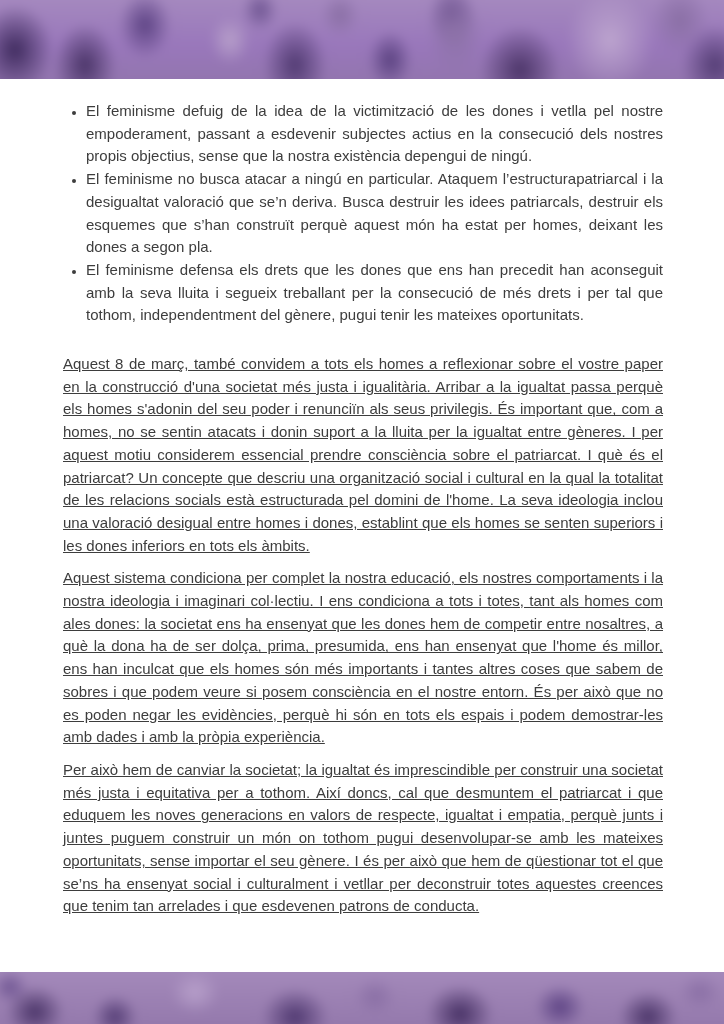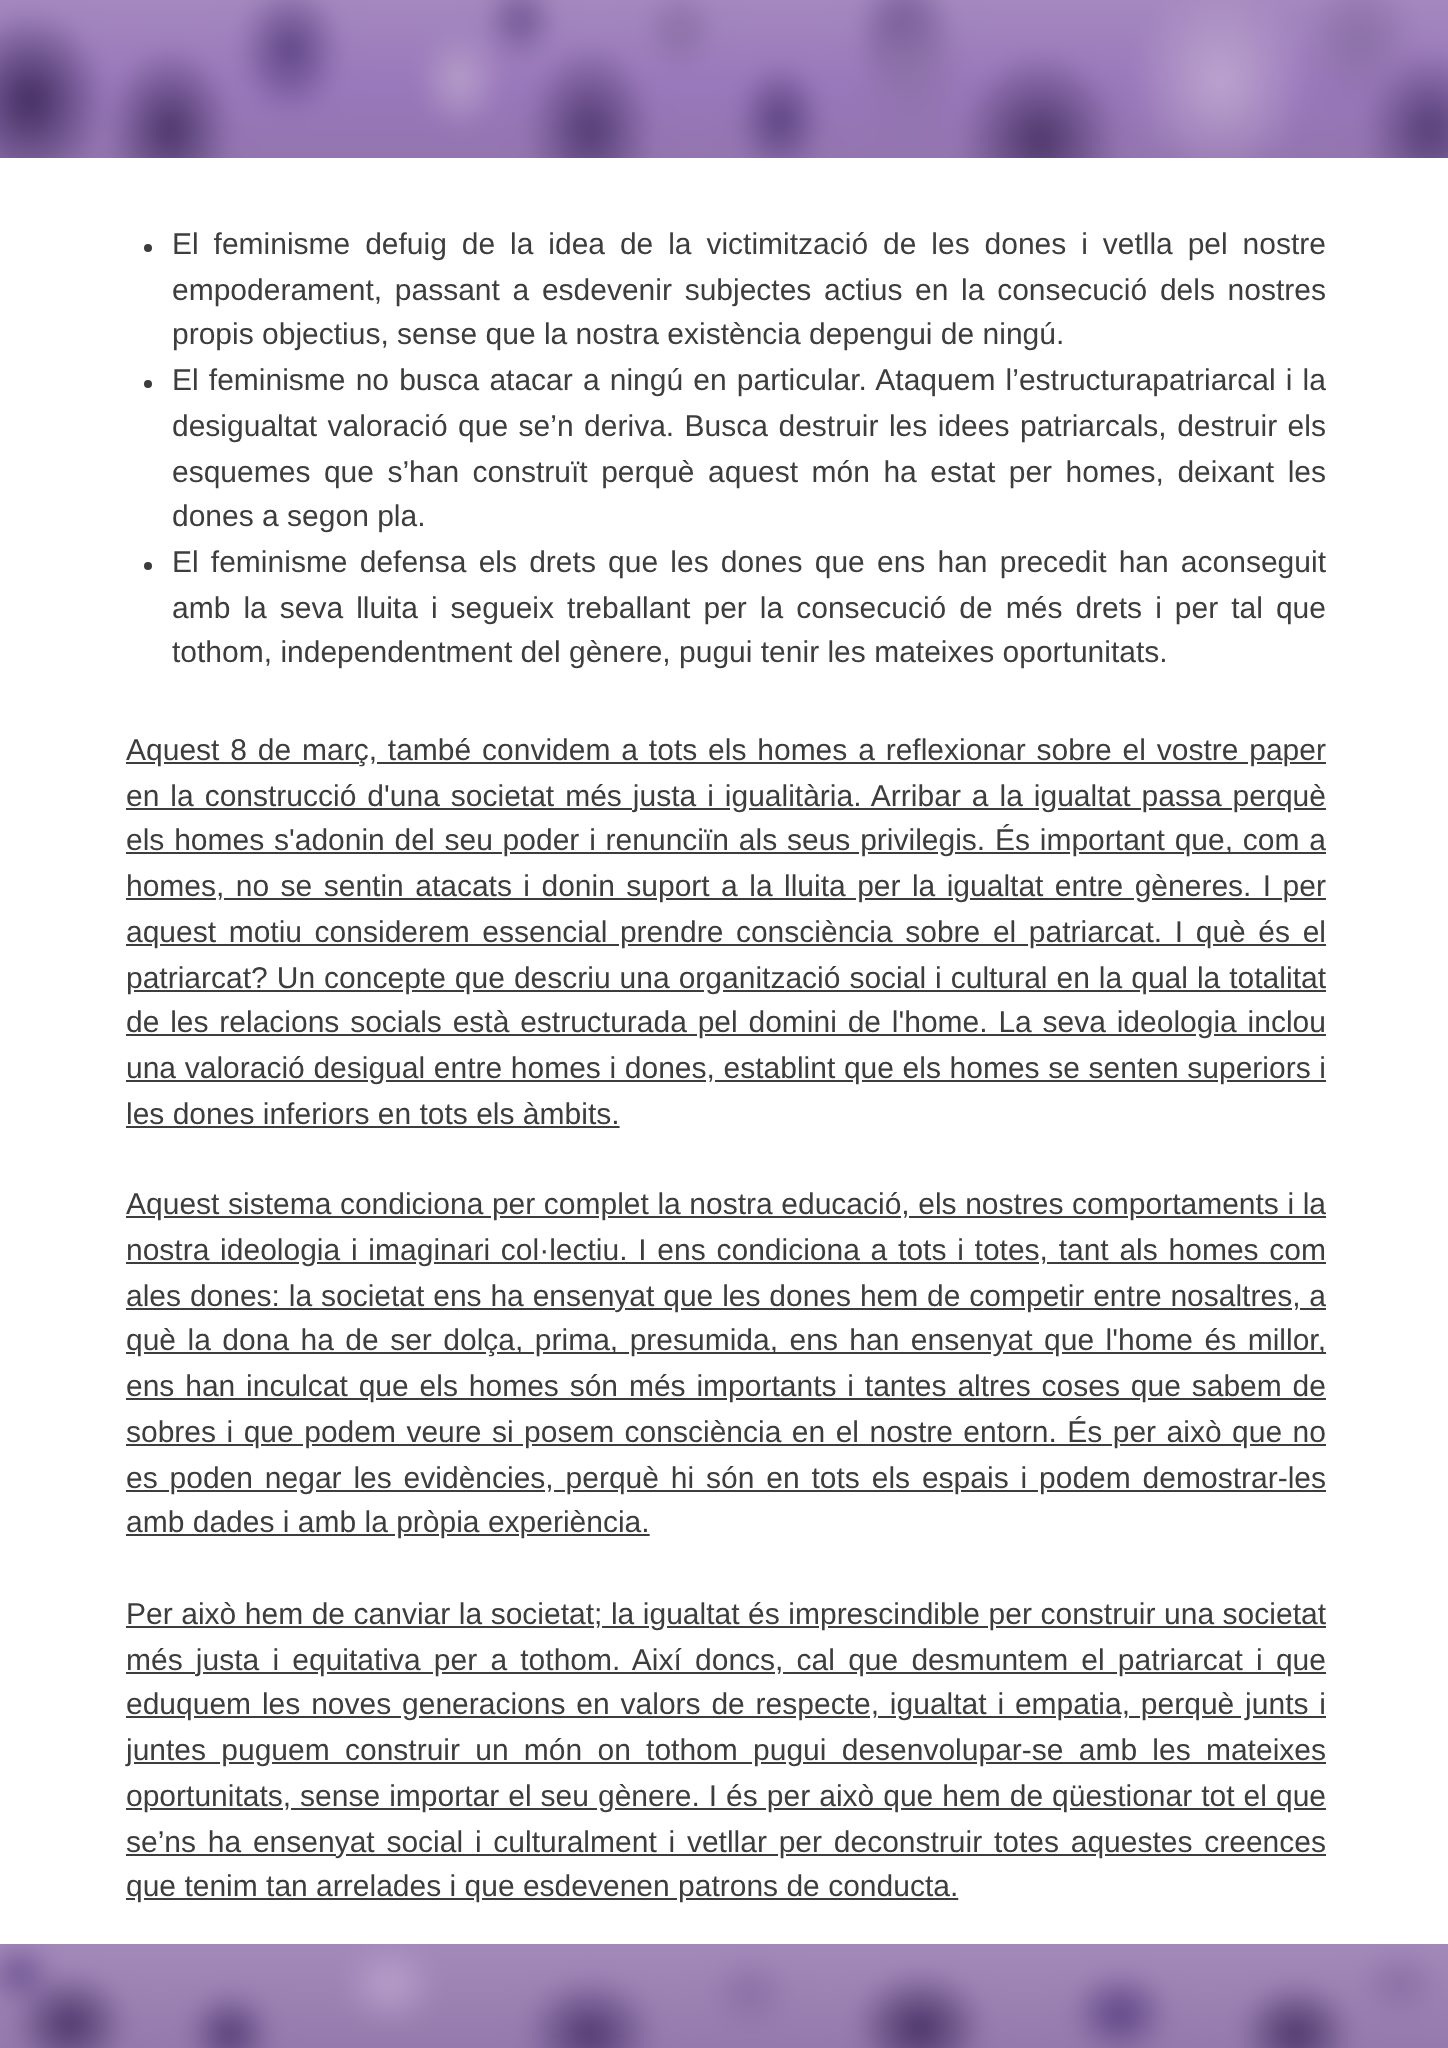--- a/index.html
+++ b/index.html
@@ -87,22 +87,22 @@
     padding-left: 0;
   }
   ul.bullet-list li::marker {
     color: #3d3d3d;
     font-size: 12px;
   }
   .content p {
     margin: 23px 0 0 0;
     text-decoration: underline;
   }
-  .content ul { margin-bottom: 26px; margin-top: 12px; }
-  .content p + p { margin-top: 23px; }
+  .content ul { margin-bottom: 26px; }
+  .content p + p { margin-top: 10px; }
 </style>
 </head>
 <body>
 
 <div class="page">
 
   <div class="photo-band photo-band-header">
     <div class="photo-blur"></div>
   </div>
 

